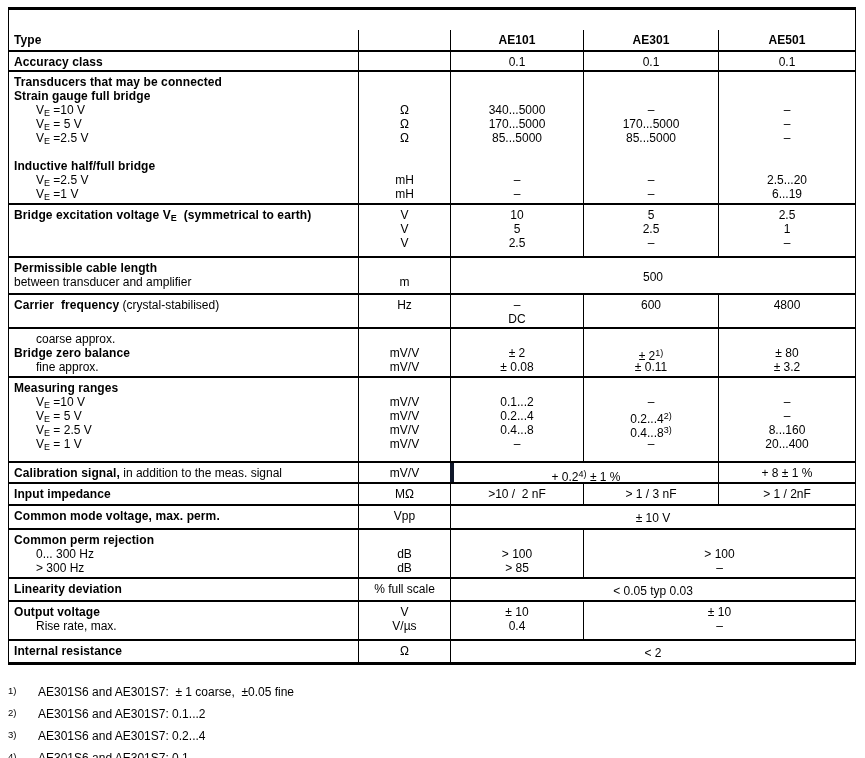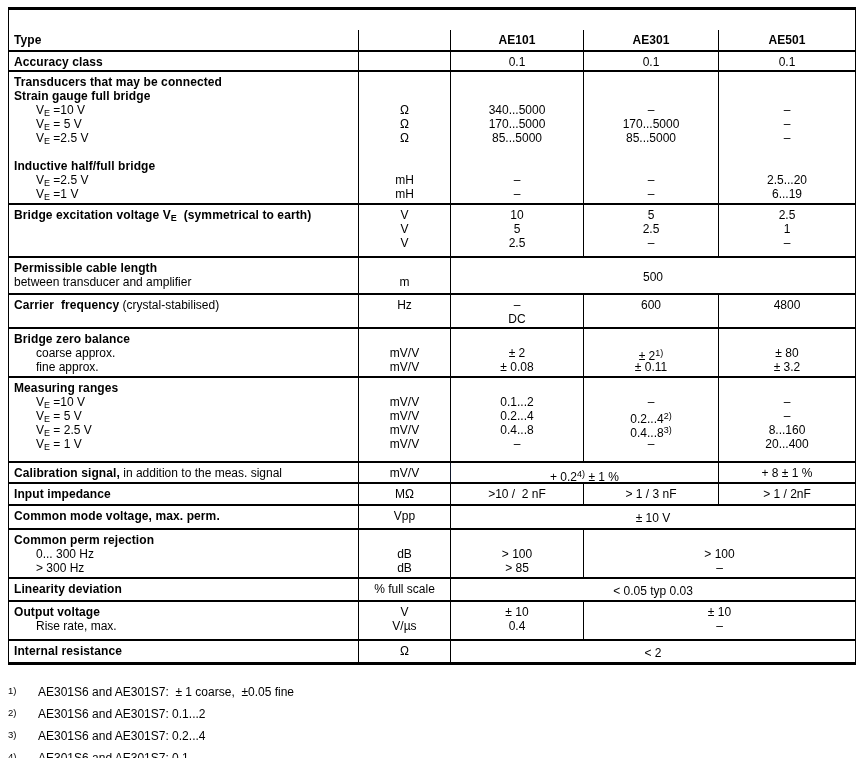--- a/index.html
+++ b/index.html
@@ -8,21 +8,21 @@
   .spec-table{position:absolute;left:8px;top:7px;width:848px;box-sizing:border-box;
     border-top:3px solid #000;border-bottom:3px solid #000;border-left:1px solid #000;border-right:1px solid #000;}
   .row{display:flex;align-items:stretch;border-top:2px solid #000;box-sizing:border-box;}
   .row.first{border-top:none;margin-top:20px;}
   .cell{box-sizing:border-box;padding-top:3px;padding-bottom:1px;}
   .label{width:349px;padding-left:5px;text-align:left;}
   .unit{width:92px;border-left:1px solid #000;text-align:center;}
   .v{border-left:1px solid #000;text-align:center;}
   .c1{width:133px;} .c2{width:135px;} .c3{width:137px;}
   .spAll{width:405px;border-left:1px solid #000;display:flex;align-items:center;justify-content:center;}
-  .sp12{width:268px;border-left:1px solid #0f172a;display:flex;align-items:center;justify-content:center;}
+  .sp12{width:268px;border-left:4px solid #0f172a;display:flex;align-items:center;justify-content:center;}
   .sp23{width:272px;border-left:1px solid #000;text-align:center;}
   .line{height:14px;line-height:14px;font-size:12px;white-space:pre;}
   .ind{padding-left:22px;}
   b{font-weight:bold;letter-spacing:0.1px;}
   .sb{font-size:9px;vertical-align:-2px;}
   .sp{font-size:9px;vertical-align:3.5px;}
   
   .h-header{min-height:20px}.h-acc{min-height:18px}.h-trans{min-height:133px}.h-exc{min-height:53px}
   .h-cable{min-height:37px}.h-carr{min-height:34px}.h-zb{min-height:49px}.h-meas{min-height:85px}
   .h-cal{min-height:21px}.h-inp{min-height:22px}.h-cmv{min-height:24px}.h-cmr{min-height:49px}
@@ -186,22 +186,22 @@
     <div class="cell v c2">
       <div class="line">600</div>
     </div>
     <div class="cell v c3">
       <div class="line">4800</div>
     </div>
   </div>
 
   <div class="row h-zb">
     <div class="cell label">
+      <div class="line ind">coarse approx.</div>
       <div class="line"><b>Bridge zero balance</b></div>
-      <div class="line ind">coarse approx.</div>
       <div class="line ind">fine approx.</div>
     </div>
     <div class="cell unit">
       <div class="line"></div>
       <div class="line">mV/V</div>
       <div class="line">mV/V</div>
     </div>
     <div class="cell v c1">
       <div class="line"></div>
       <div class="line">± 2</div>

